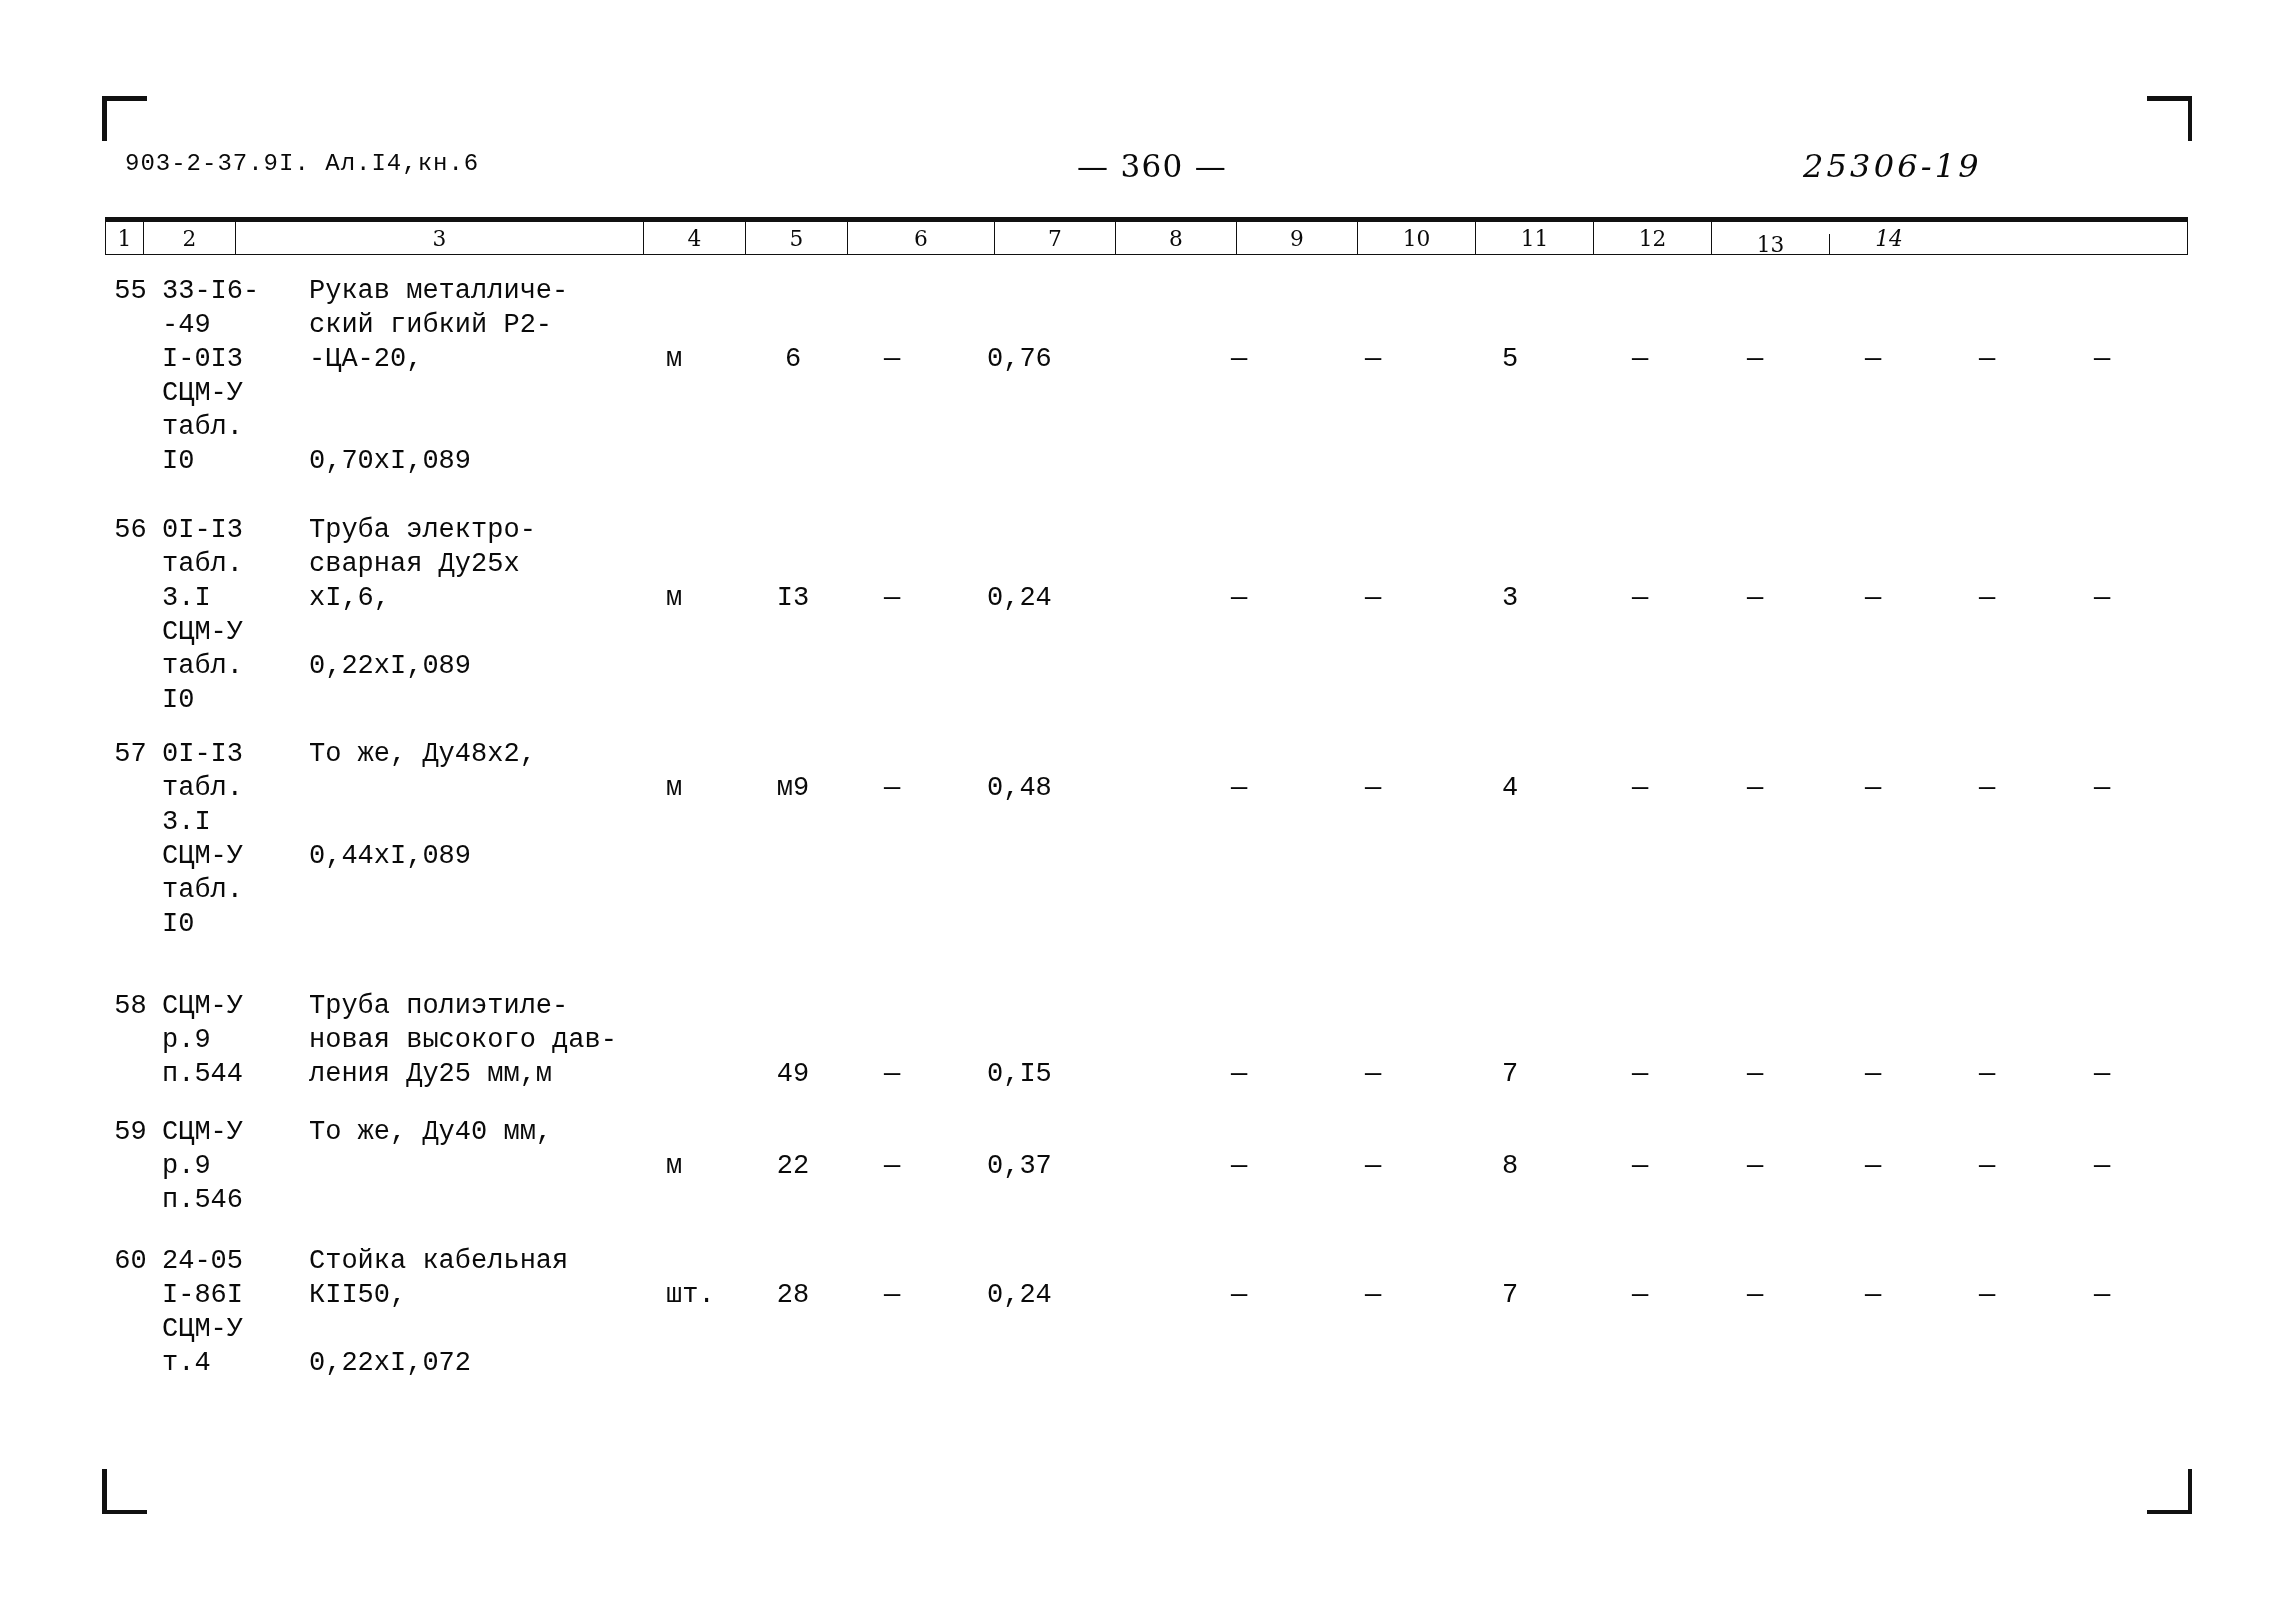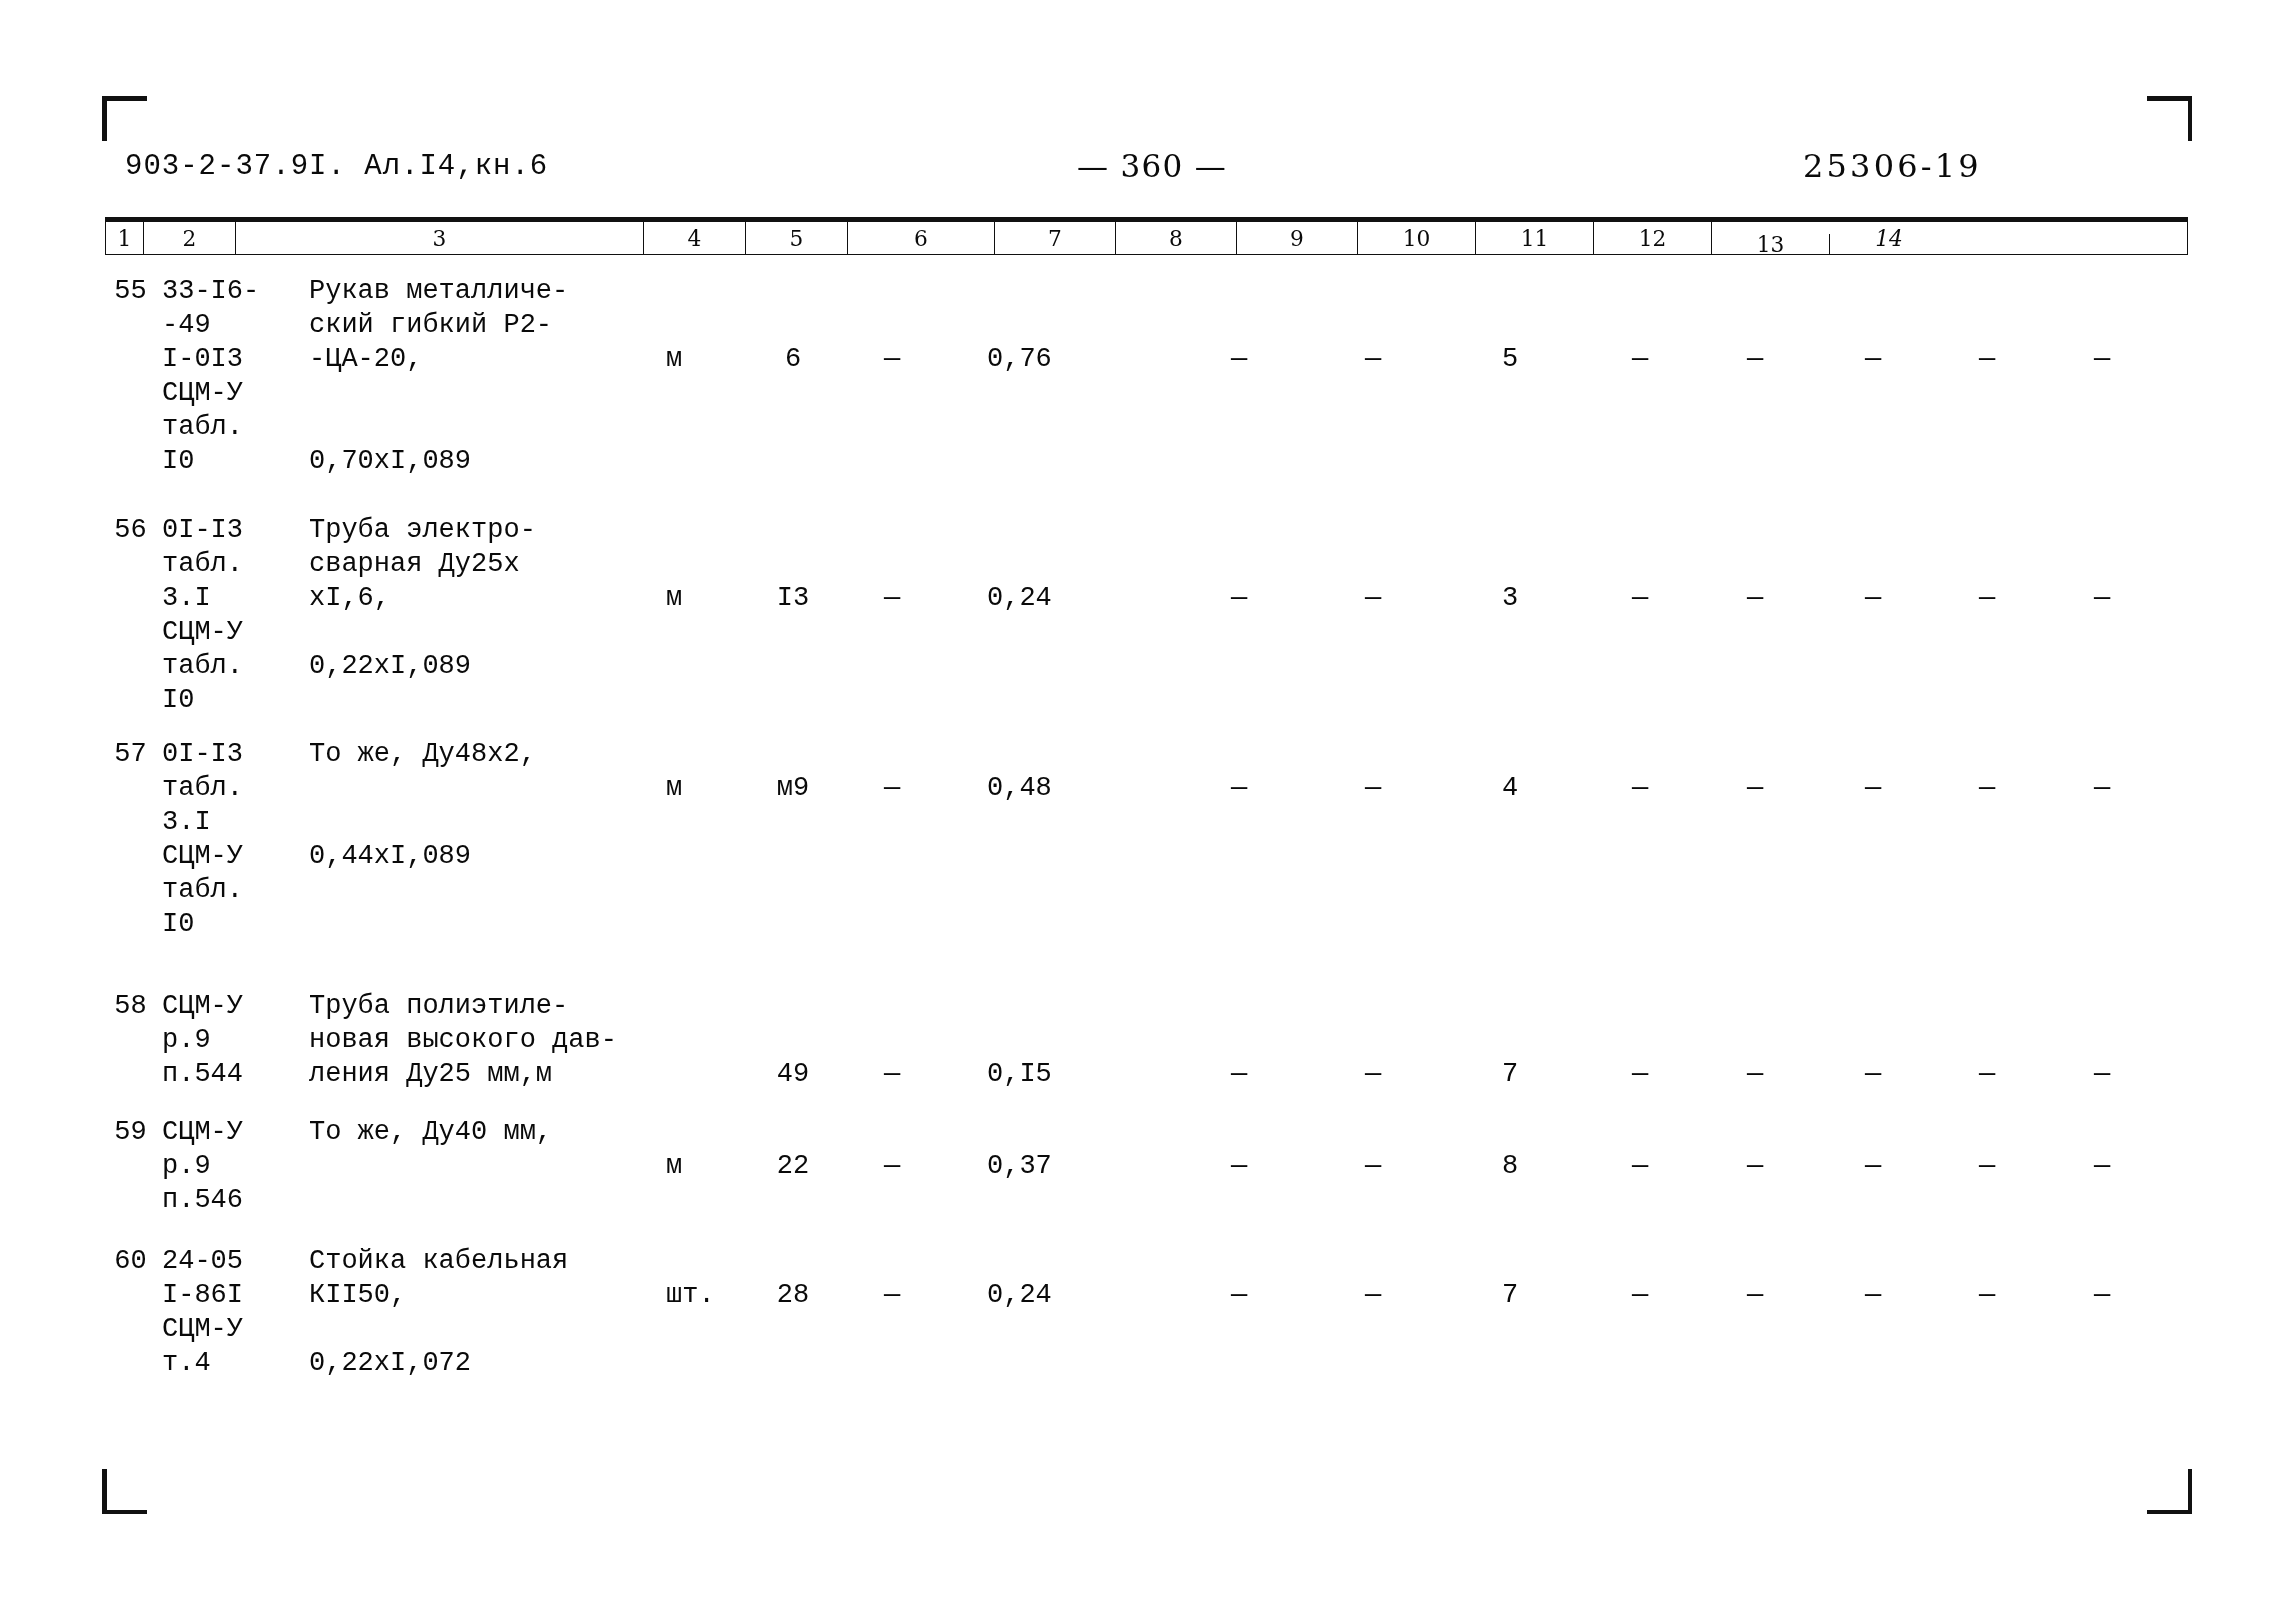--- a/index.html
+++ b/index.html
@@ -43,38 +43,39 @@
 
   .crop-br { left: 2147px; top: 1469px; }
   .crop-br::before { right: 0; bottom: 0; width: 4.5px; height: 45px; }
   .crop-br::after  { right: 0; bottom: 0; width: 45px; height: 4.5px; }
 
   
   .doc-code {
     position: absolute;
     left: 125px;
     top: 150px;
-    font-size: 29px;
+    font-size: 24px;
     letter-spacing: 1px;
     white-space: pre;
   }
   .page-number {
     position: absolute;
     left: 1077px;
     top: 148px;
     font-family: "DejaVu Serif", serif;
     font-size: 31px;
     letter-spacing: 1.3px;
     white-space: pre;
   }
   .archive-code {
     position: absolute;
     left: 1803px;
     top: 147px;
     font-family: "DejaVu Serif", serif;
+    font-style: italic;
     font-size: 32px;
     letter-spacing: 3.2px;
     white-space: pre;
   }
 
   
   .col-header {
     position: absolute;
     left: 105px;
     top: 217px;

